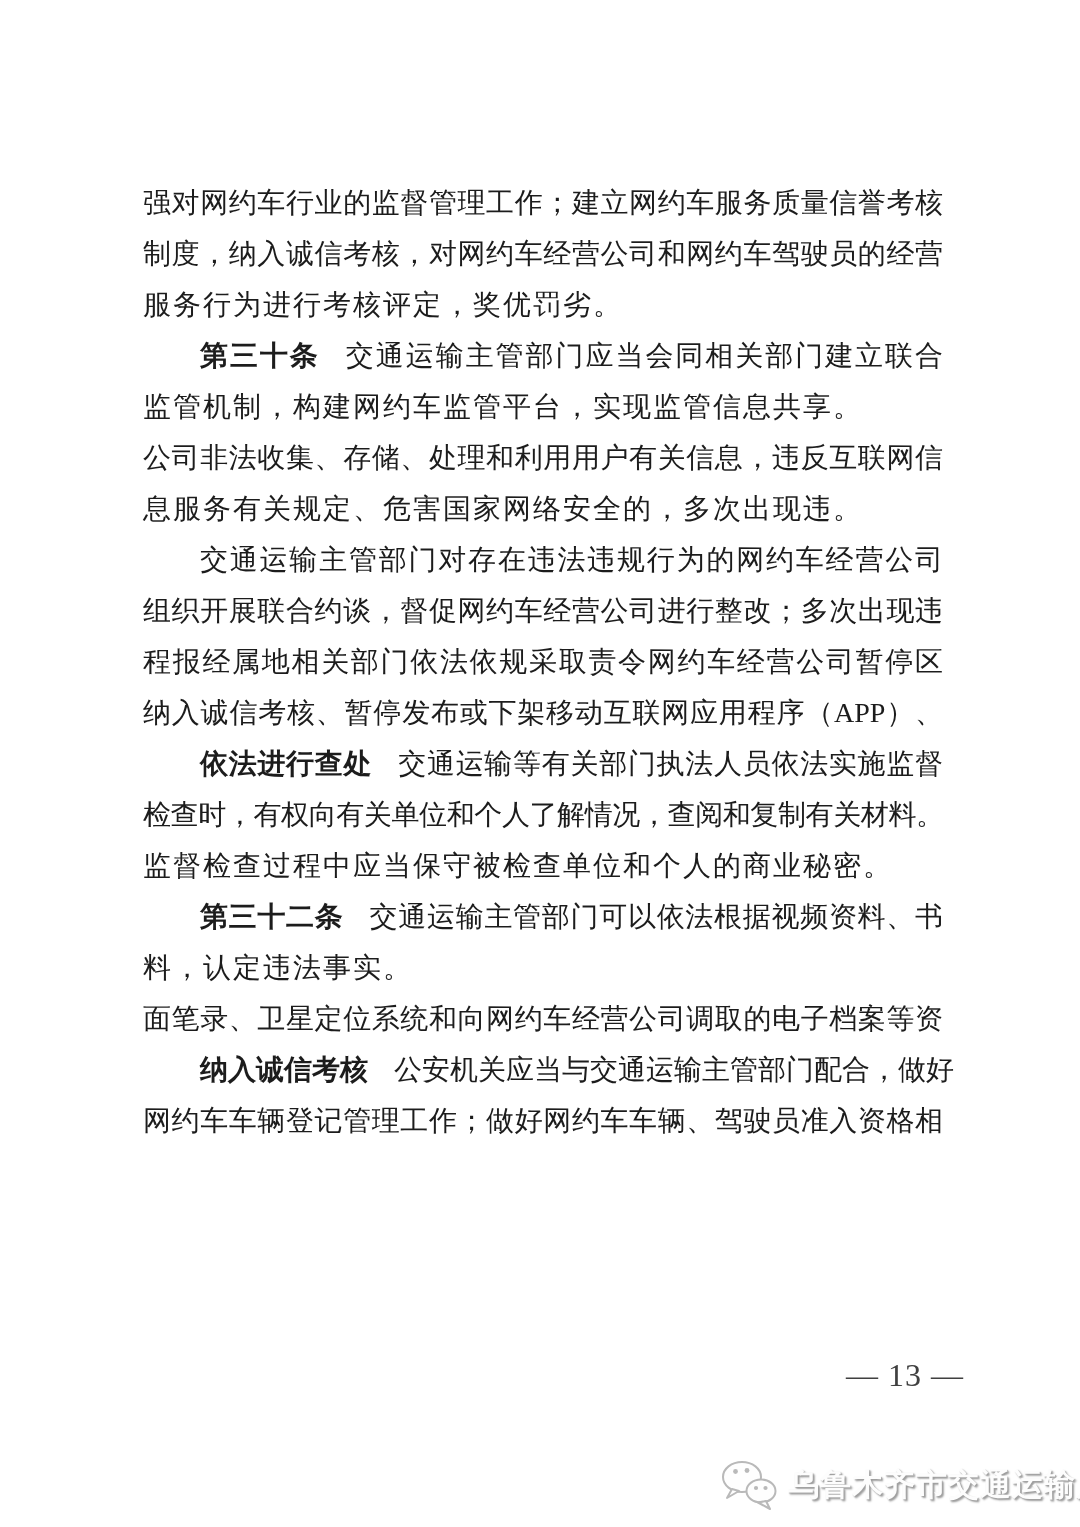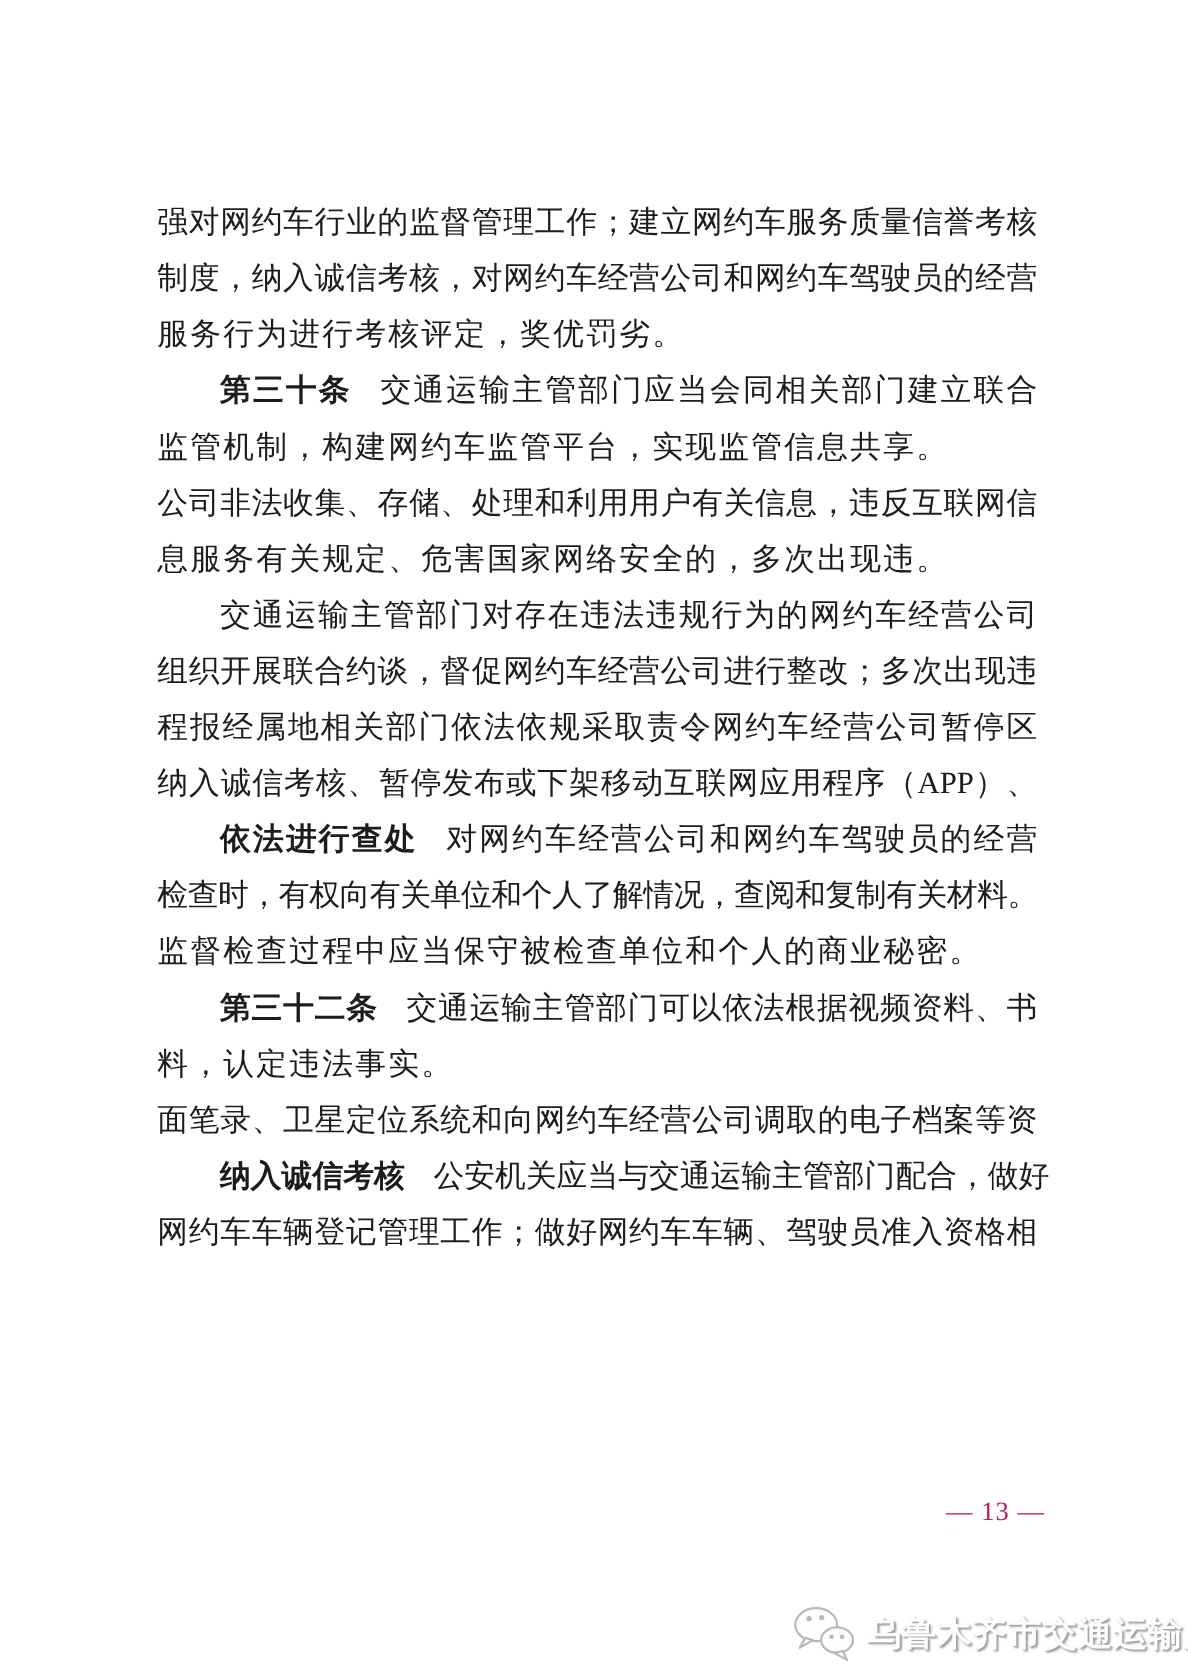--- a/index.html
+++ b/index.html
@@ -35,25 +35,25 @@
   .line.squeeze { letter-spacing: -1px; }
   .article-head {
     font-weight: bold;
     margin-right: 26px;
   }
   .page-number {
     position: absolute;
     left: 840px;
     top: 1358px;
     width: 130px;
-    font-size: 24px;
+    font-size: 32px;
     line-height: 34px;
     text-align: center;
     letter-spacing: 1px;
-    color: #be185d;
+    color: #404040;
   }
   .footer {
     position: absolute;
     left: 720px;
     top: 1455px;
     height: 60px;
     display: flex;
     align-items: center;
   }
   .wechat-icon {
@@ -80,21 +80,21 @@
   <div class="line">制度，纳入诚信考核，对网约车经营公司和网约车驾驶员的经营</div>
   <div class="line last">服务行为进行考核评定，奖优罚劣。</div>
   <div class="line indent"><span class="article-head">第三十条</span><span>交通运输主管部门应当会同相关部门建立联合</span></div>
   <div class="line last">监管机制，构建网约车监管平台，实现监管信息共享。</div>
   <div class="line">公司非法收集、存储、处理和利用用户有关信息，违反互联网信</div>
   <div class="line last">息服务有关规定、危害国家网络安全的，多次出现违。</div>
   <div class="line indent">交通运输主管部门对存在违法违规行为的网约车经营公司</div>
   <div class="line">组织开展联合约谈，督促网约车经营公司进行整改；多次出现违</div>
   <div class="line">程报经属地相关部门依法依规采取责令网约车经营公司暂停区</div>
   <div class="line">纳入诚信考核、暂停发布或下架移动互联网应用程序（APP）、</div>
-  <div class="line indent"><span class="article-head">依法进行查处</span><span>对网约车经营公司和网约车驾驶员的经营</span></div>
+  <div class="line indent"><span class="article-head">依法进行查处</span><span>交通运输等有关部门执法人员依法实施监督</span></div>
   <div class="line squeeze">检查时，有权向有关单位和个人了解情况，查阅和复制有关材料。</div>
   <div class="line last">监督检查过程中应当保守被检查单位和个人的商业秘密。</div>
   <div class="line indent"><span class="article-head">第三十二条</span><span>交通运输主管部门可以依法根据视频资料、书</span></div>
   <div class="line last">料，认定违法事实。</div>
   <div class="line">面笔录、卫星定位系统和向网约车经营公司调取的电子档案等资</div>
   <div class="line indent"><span class="article-head">纳入诚信考核</span><span>公安机关应当与交通运输主管部门配合，做好</span></div>
   <div class="line">网约车车辆登记管理工作；做好网约车车辆、驾驶员准入资格相</div>
 </div>
 
 <div class="page-number">— 13 —</div>

